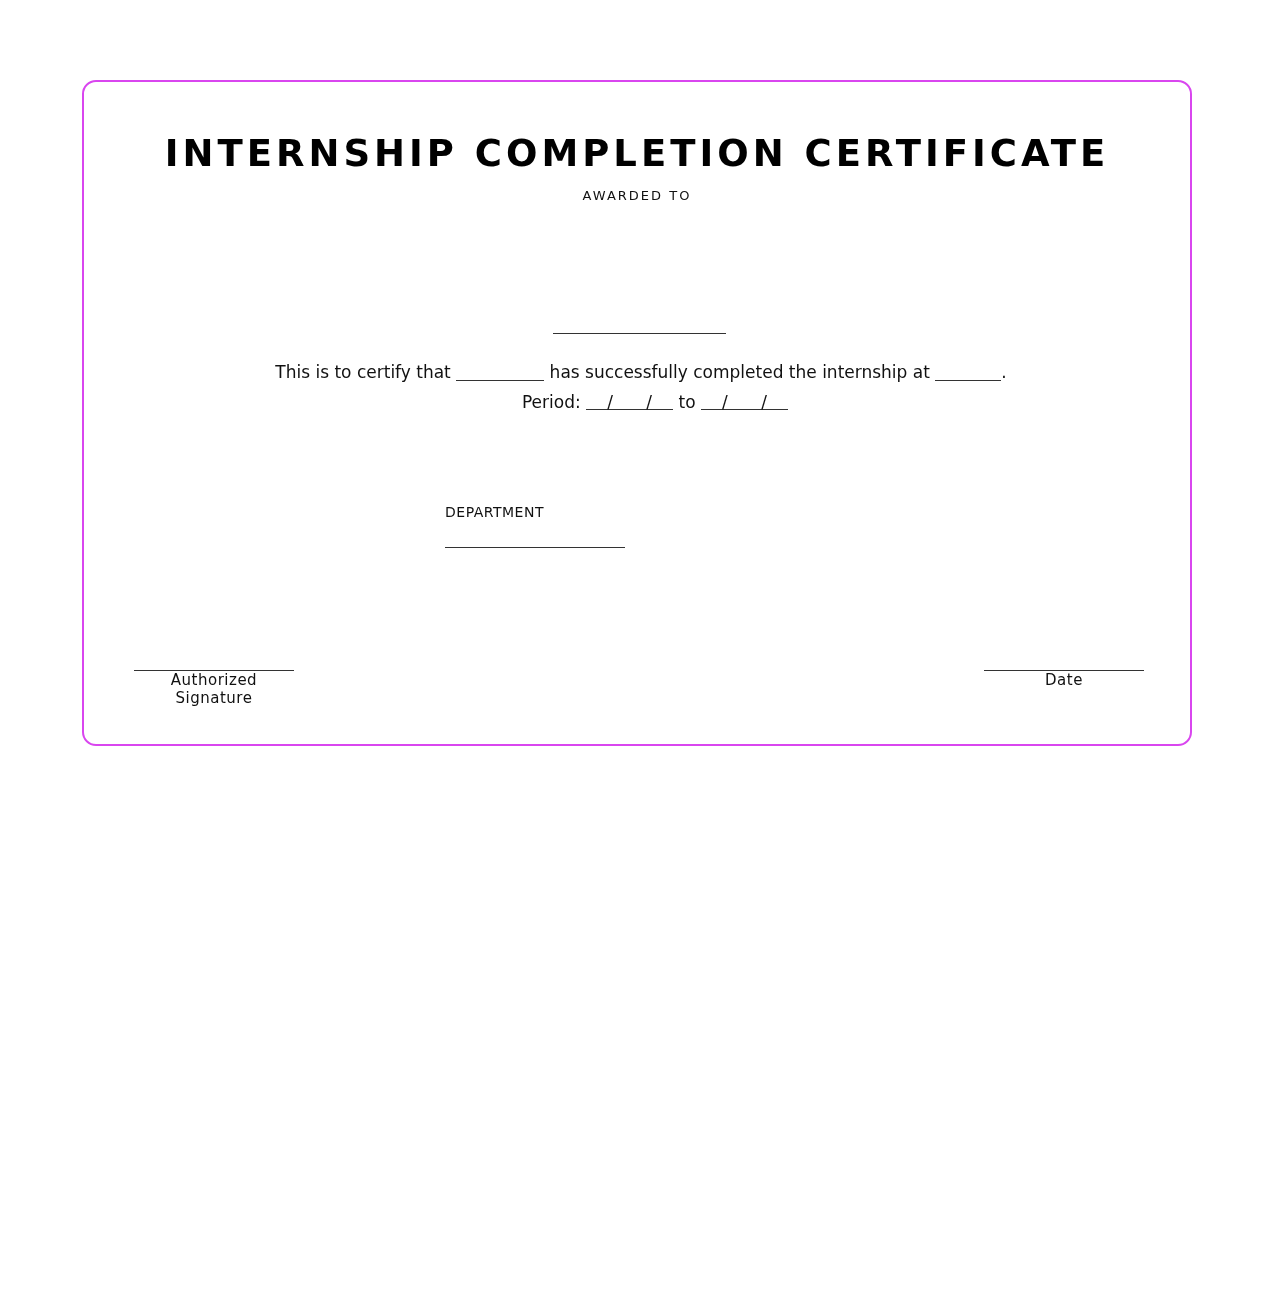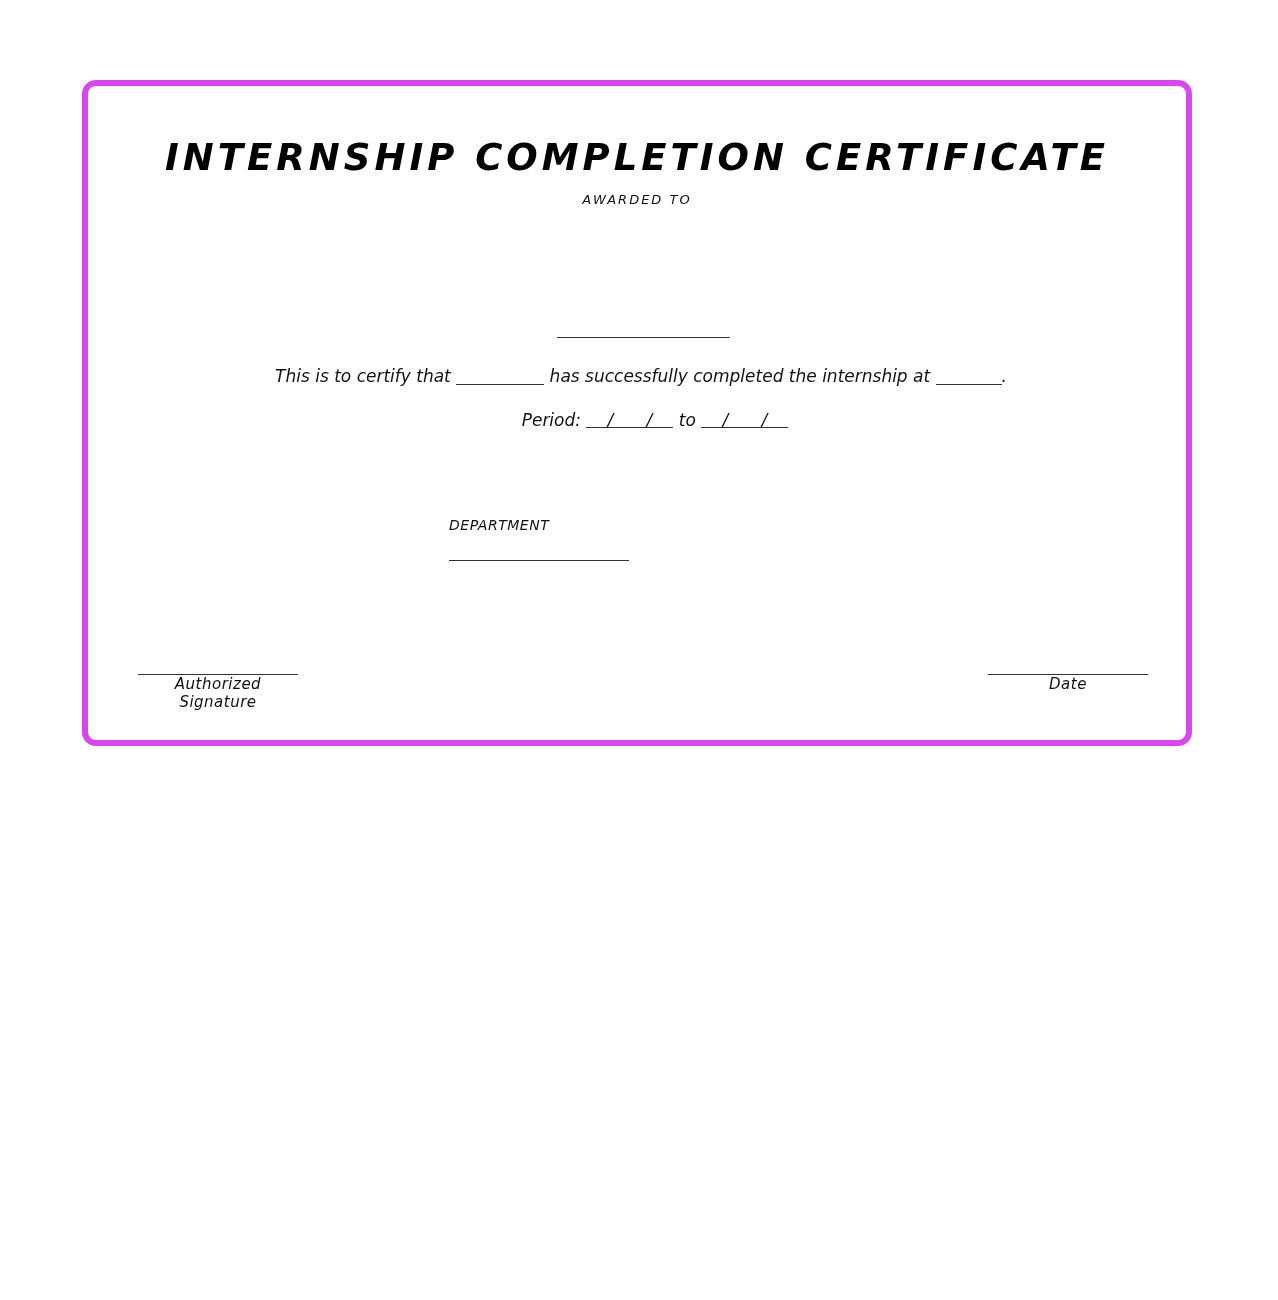--- a/index.html
+++ b/index.html
@@ -1,47 +1,47 @@
 <!DOCTYPE html>
 <html><head>
 <meta charset="utf-8">
 <style>
   html, body { margin: 0; padding: 0; background: #ffffff; }
   body { width: 1278px; height: 1300px; position: relative; font-family: "DejaVu Sans", "Liberation Sans", sans-serif; color: #111; }
   .cert {
     position: absolute; left: 82px; top: 80px; width: 1110px; height: 666px;
-    border: 6px solid #d946ef; border-radius: 14px; box-sizing: border-box; font-style: italic;
+    border: 2px solid #d946ef; border-radius: 14px; box-sizing: border-box;
   }
   .title {
     position: absolute; left: 0; right: 0; top: 50px; text-align: center;
     font-size: 37px; letter-spacing: 4px; font-weight: 600; color: #000;
   }
   .subtitle {
     position: absolute; left: 0; right: 0; top: 106px; text-align: center;
     font-size: 13px; letter-spacing: 2px; color: #111;
   }
   .name-line {
     position: absolute; left: 469px; top: 251px; width: 173px; height: 0;
     border-top: 1px solid #333;
   }
   .line-text {
     position: absolute; left: 0; right: 0; text-align: center; font-size: 17px; color: #111;
   }
   .l1 { top: 280px; margin-left: 8px; }
-  .l2 { top: 324px; margin-left: 36px; }
+  .l2 { top: 310px; margin-left: 36px; }
   .l3 { top: 354px; }
   .blank {
     display: inline-block; border-bottom: 1px solid #333; height: 14px; vertical-align: baseline;
     text-align: center; position: relative; top: 3px;
   }
   .blank .inner { position: relative; top: -3px; }
   .date-blank { width: 87px; }
   .date-blank .inner { letter-spacing: 14px; padding-left: 14px; }
   .field {
-    position: absolute; top: 422px; width: 180px; margin-top: 9px;
+    position: absolute; top: 422px; width: 180px;
   }
   .field .label { font-size: 14px; letter-spacing: 0.5px; color: #111; }
   .field .uline { margin-top: 27px; border-top: 1px solid #333; width: 180px; }
   .f-dept { left: 361px; }
   .f-proj { left: 569px; }
   .sig {
     position: absolute; top: 588px; width: 164px; text-align: center;
   }
   .sig .uline { border-top: 1px solid #333; width: 160px; margin: 0 auto; }
   .sig .label { margin-top: 0; font-size: 15px; letter-spacing: 0.5px; color: #111; }

